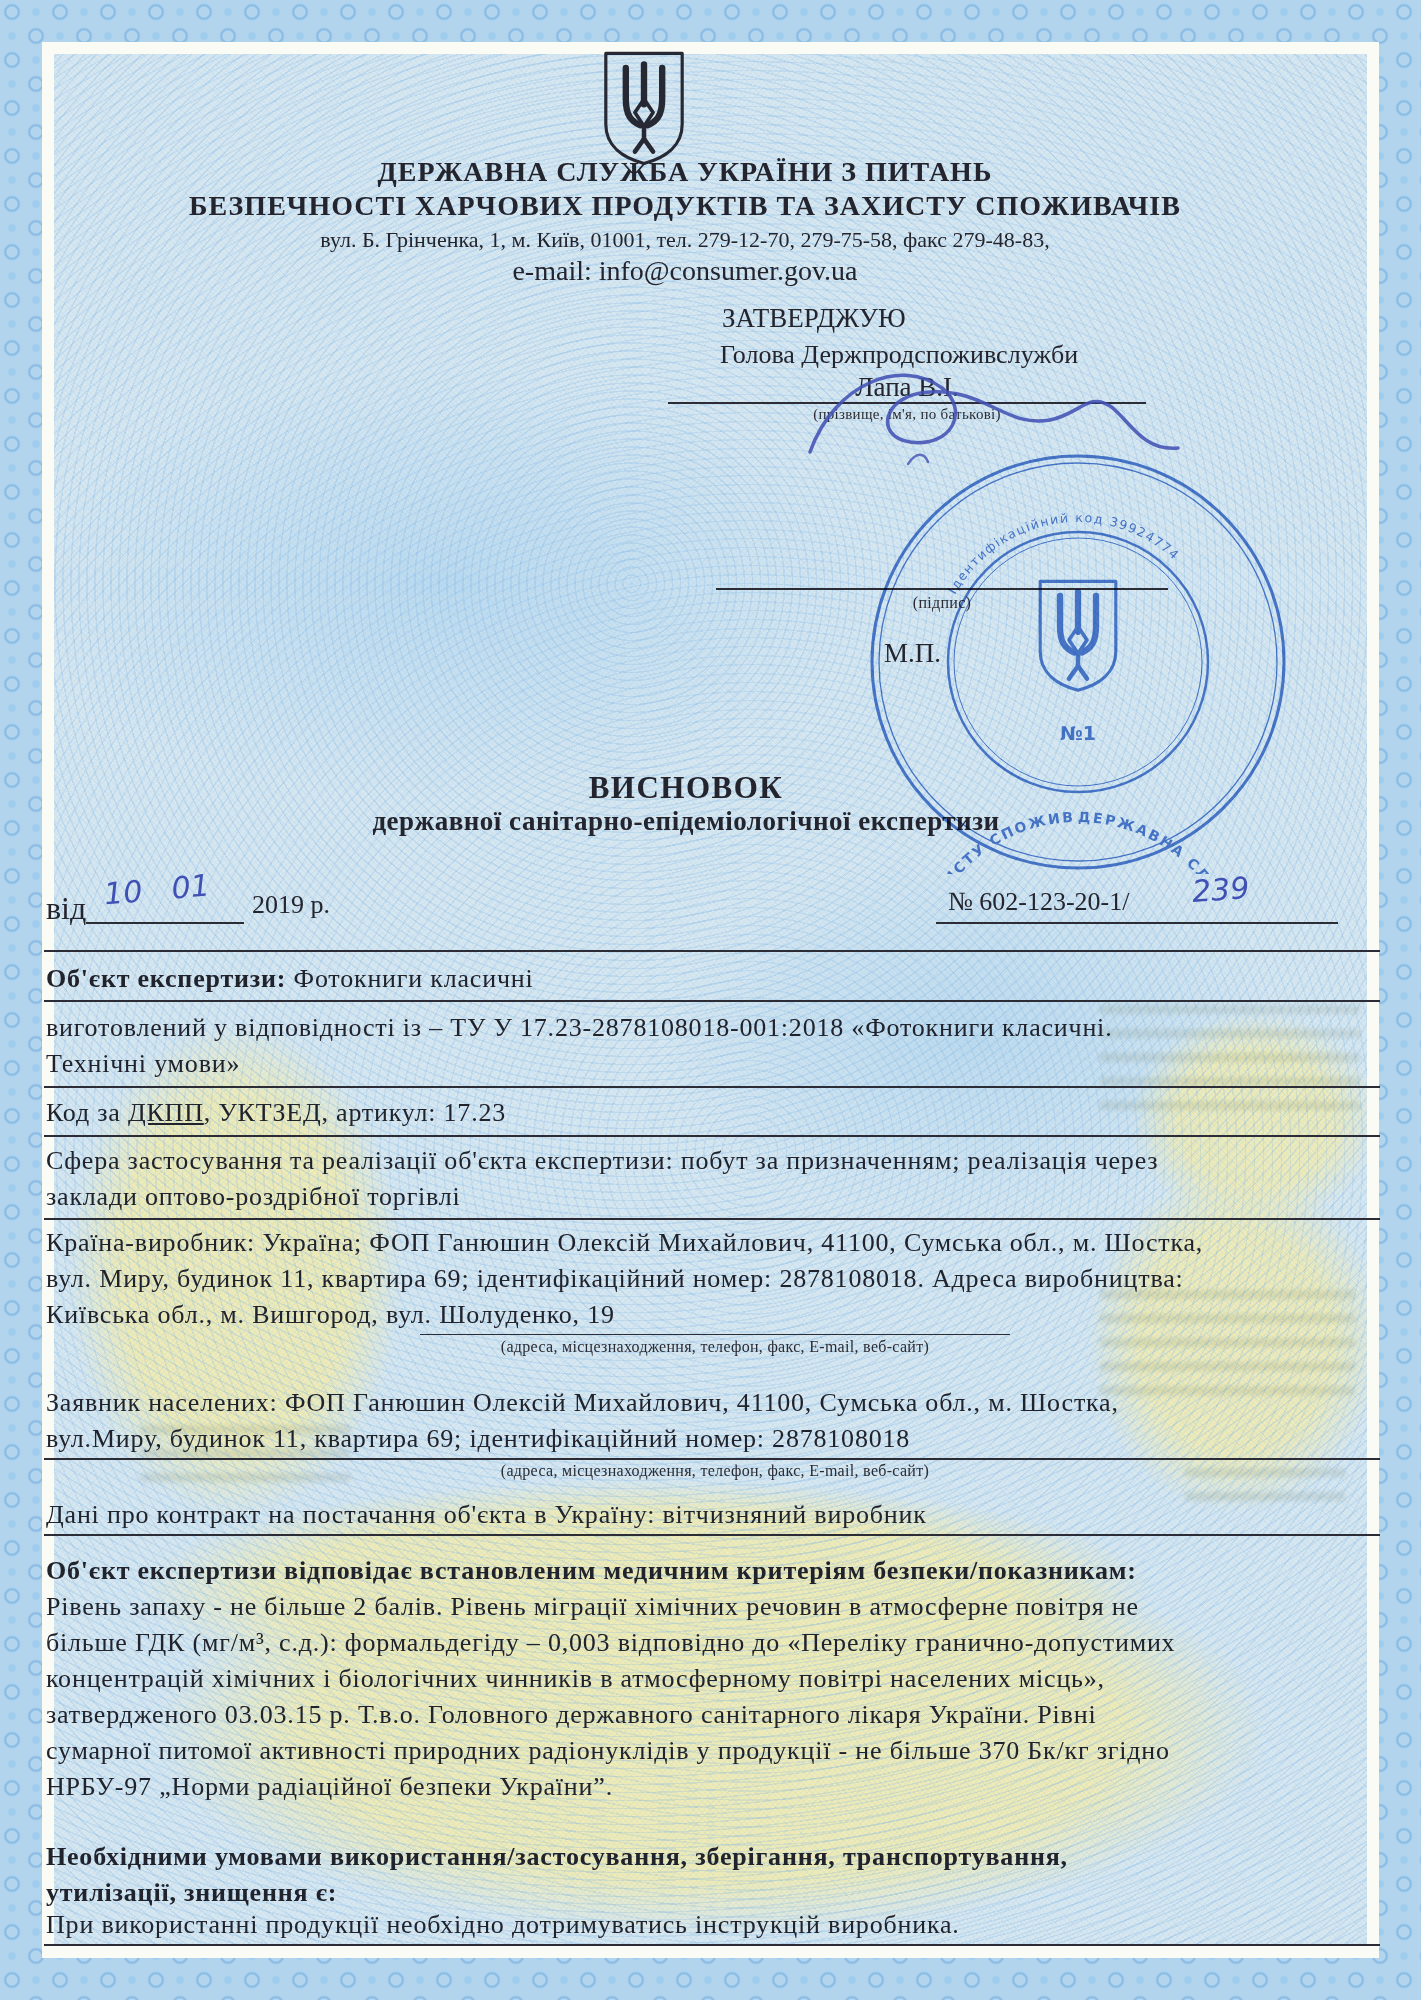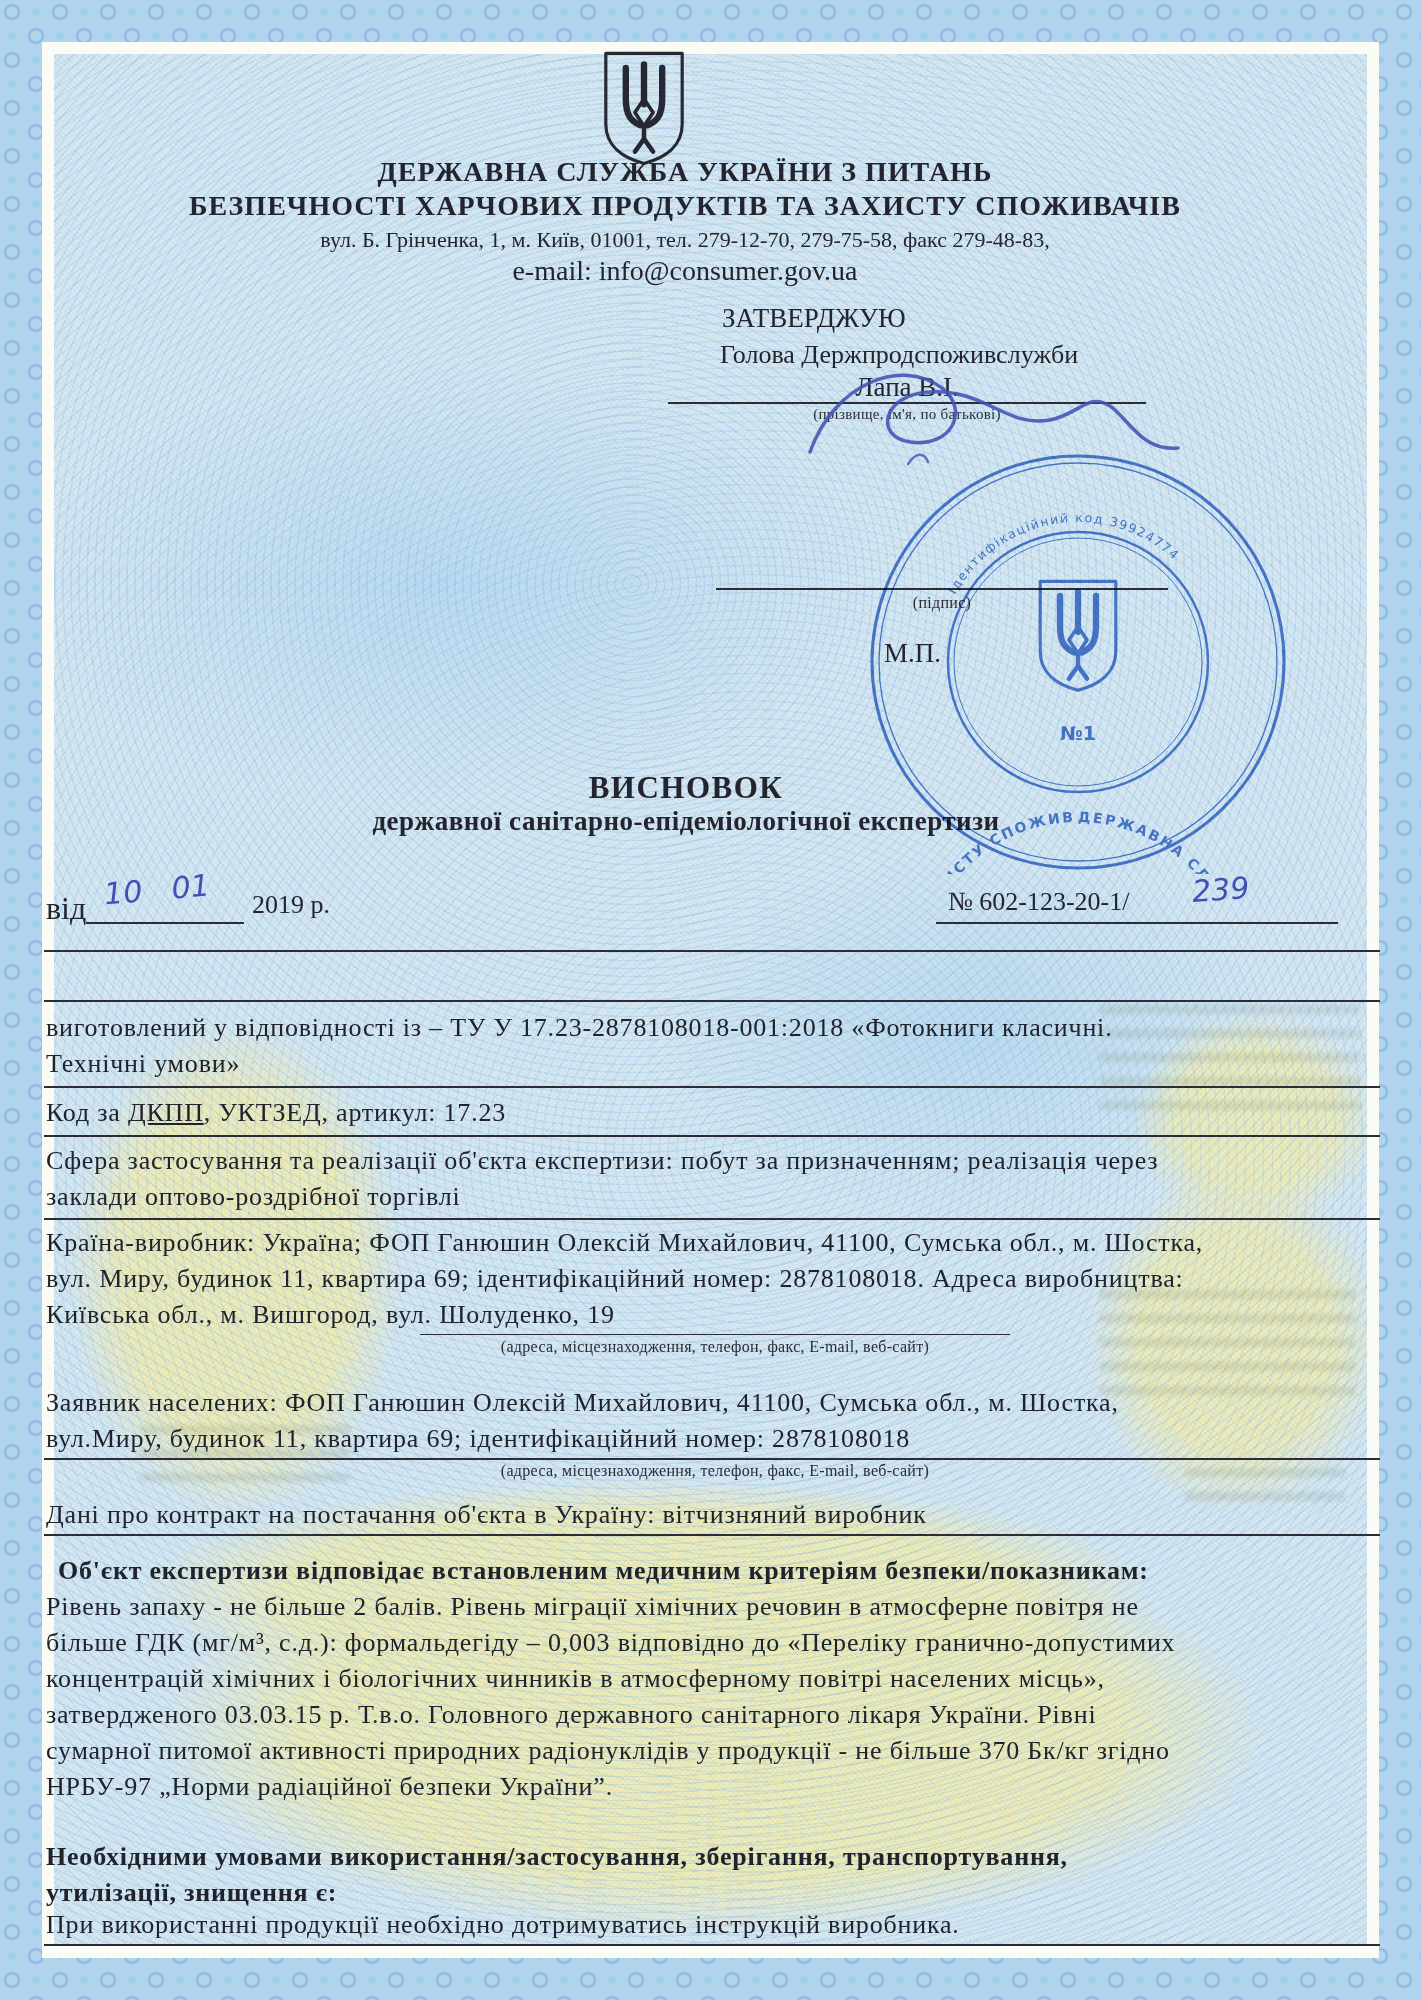--- a/index.html
+++ b/index.html
@@ -125,20 +125,24 @@
   <div class="hand" style="left:104px;top:872px;font-size:30px;word-spacing:20px;transform:rotate(-5deg);">10 01</div>
   <div class="rule" style="left:86px;top:922px;width:158px;"></div>
   <div class="abs" style="left:252px;top:890px;font-size:26px;z-index:3;">2019 р.</div>
 
   <div class="abs" style="left:948px;top:887px;font-size:26px;z-index:3;">№ 602-123-20-1/</div>
   <div class="hand" style="left:1192px;top:872px;font-size:30px;transform:rotate(-4deg);">239</div>
   <div class="rule" style="left:936px;top:922px;width:402px;"></div>
 
   <div class="rule" style="left:44px;top:950px;width:1336px;"></div>
 
+  <div class="row" style="top:964px;">
+    <span class="bold">Об'єкт експертизи:</span>
+    <span>Фотокниги класичні</span>
+  </div>
   <div class="rule" style="left:44px;top:1000px;width:1336px;"></div>
 
   <div class="row" style="top:1013px;">виготовлений у відповідності із  –  ТУ У 17.23-2878108018-001:2018 «Фотокниги класичні.</div>
   <div class="row" style="top:1049px;">Технічні умови»</div>
   <div class="rule" style="left:44px;top:1086px;width:1336px;"></div>
 
   <div class="row" style="top:1098px;">
     <span>Код за </span><span class="u">ДКПП</span><span>, УКТЗЕД, артикул:  17.23</span>
   </div>
   <div class="rule" style="left:44px;top:1135px;width:1336px;"></div>
@@ -154,21 +158,21 @@
   <div class="cap center" style="left:420px;top:1338px;width:590px;">(адреса, місцезнаходження, телефон, факс, E-mail, веб-сайт)</div>
 
   <div class="row" style="top:1388px;">Заявник населених:  ФОП Ганюшин Олексій Михайлович, 41100, Сумська обл., м. Шостка,</div>
   <div class="row" style="top:1424px;">вул.Миру, будинок 11, квартира 69;  ідентифікаційний номер: 2878108018</div>
   <div class="rule" style="left:44px;top:1458px;width:1336px;"></div>
   <div class="cap center" style="left:420px;top:1462px;width:590px;">(адреса, місцезнаходження, телефон, факс, E-mail, веб-сайт)</div>
 
   <div class="row" style="top:1500px;">Дані про контракт на постачання об'єкта в Україну: вітчизняний виробник</div>
   <div class="rule" style="left:44px;top:1534px;width:1336px;"></div>
 
-  <div class="row bold" style="top:1556px;margin-left:12px;">Об'єкт експертизи відповідає встановленим медичним критеріям безпеки/показникам:</div>
+  <div class="row bold" style="top:1556px;">Об'єкт експертизи відповідає встановленим медичним критеріям безпеки/показникам:</div>
   <div class="row" style="top:1592px;">Рівень запаху - не більше 2 балів. Рівень міграції хімічних речовин в атмосферне повітря не</div>
   <div class="row" style="top:1628px;">більше ГДК (мг/м³, с.д.):  формальдегіду – 0,003  відповідно до «Переліку гранично-допустимих</div>
   <div class="row" style="top:1664px;">концентрацій хімічних і біологічних чинників в атмосферному повітрі населених місць»,</div>
   <div class="row" style="top:1700px;">затвердженого 03.03.15 р. Т.в.о. Головного державного санітарного лікаря України. Рівні</div>
   <div class="row" style="top:1736px;">сумарної питомої активності природних радіонуклідів у продукції - не більше 370 Бк/кг згідно</div>
   <div class="row" style="top:1772px;">НРБУ-97 „Норми радіаційної безпеки України”.</div>
 
   <div class="row bold" style="top:1842px;">Необхідними умовами використання/застосування, зберігання, транспортування,</div>
   <div class="row bold" style="top:1878px;">утилізації, знищення є:</div>
   <div class="row" style="top:1910px;">При використанні продукції необхідно дотримуватись інструкцій виробника.</div>

